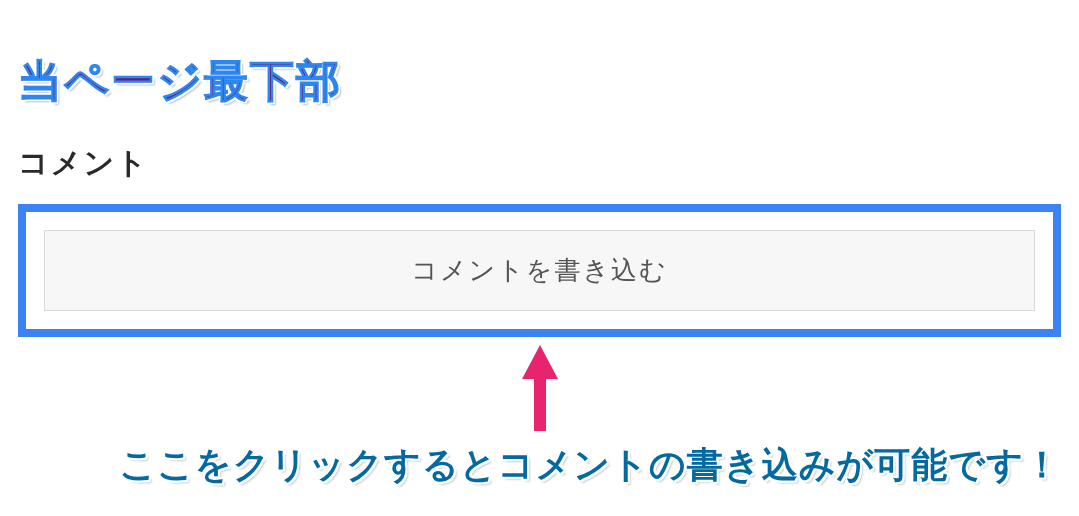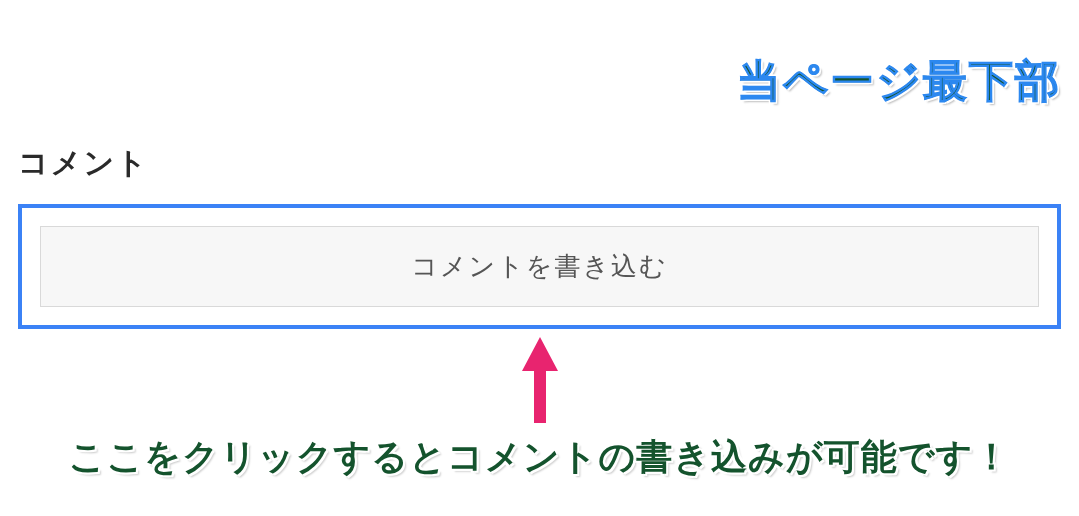--- a/index.html
+++ b/index.html
@@ -9,39 +9,39 @@
     }
     body {
       font-family: "Hiragino Kaku Gothic ProN", "Hiragino Sans", Meiryo, sans-serif;
       background: #ffffff;
       width: 1079px;
       height: 516px;
       position: relative;
       padding: 0 18px;
     }
     .banner-title {
-      text-align: right;
+      text-align: left;
       font-size: 44px;
       font-weight: bold;
-      color: #14532d;
+      color: #701a75;
       text-shadow: 2px 2px 0 #ffffff, -2px -2px 0 #ffffff, 2px -2px 0 #ffffff, -2px 2px 0 #ffffff, 3px 3px 2px rgba(0,0,0,0.25);
       -webkit-text-stroke: 1px #2c88f0;
       padding-top: 52px;
       letter-spacing: 2px;
     }
     .section-heading {
       font-size: 30px;
       font-weight: bold;
       color: #2a2a2a;
       margin-top: 32px;
       margin-bottom: 20px;
       letter-spacing: 2px;
     }
     .highlight-box {
-      border: 4px solid #3b82f6;
+      border: 8px solid #3b82f6;
       padding: 18px;
       margin: 0 0 8px 0;
     }
     .comment-button {
       display: block;
       width: 100%;
       border: 1px solid #d9d9d9;
       background: #f7f7f7;
       color: #555555;
       font-size: 26px;
@@ -54,24 +54,24 @@
     .arrow-wrap {
       text-align: center;
       margin-top: 4px;
     }
     .arrow-svg {
       width: 40px;
       height: 86px;
       color: #e8246f;
     }
     .instruction {
-      text-align: center;
+      text-align: right;
       font-size: 36px;
       font-weight: bold;
-      color: #14532d;
+      color: #0369a1;
       text-shadow: 2px 2px 0 #ffffff, -2px -2px 0 #ffffff, 2px -2px 0 #ffffff, -2px 2px 0 #ffffff, 3px 3px 2px rgba(0,0,0,0.2);
       letter-spacing: 1px;
       margin-top: 6px;
     }
   </style>
 </head>
 <body>
 
 <div class="banner-title">当ページ最下部</div>
 

